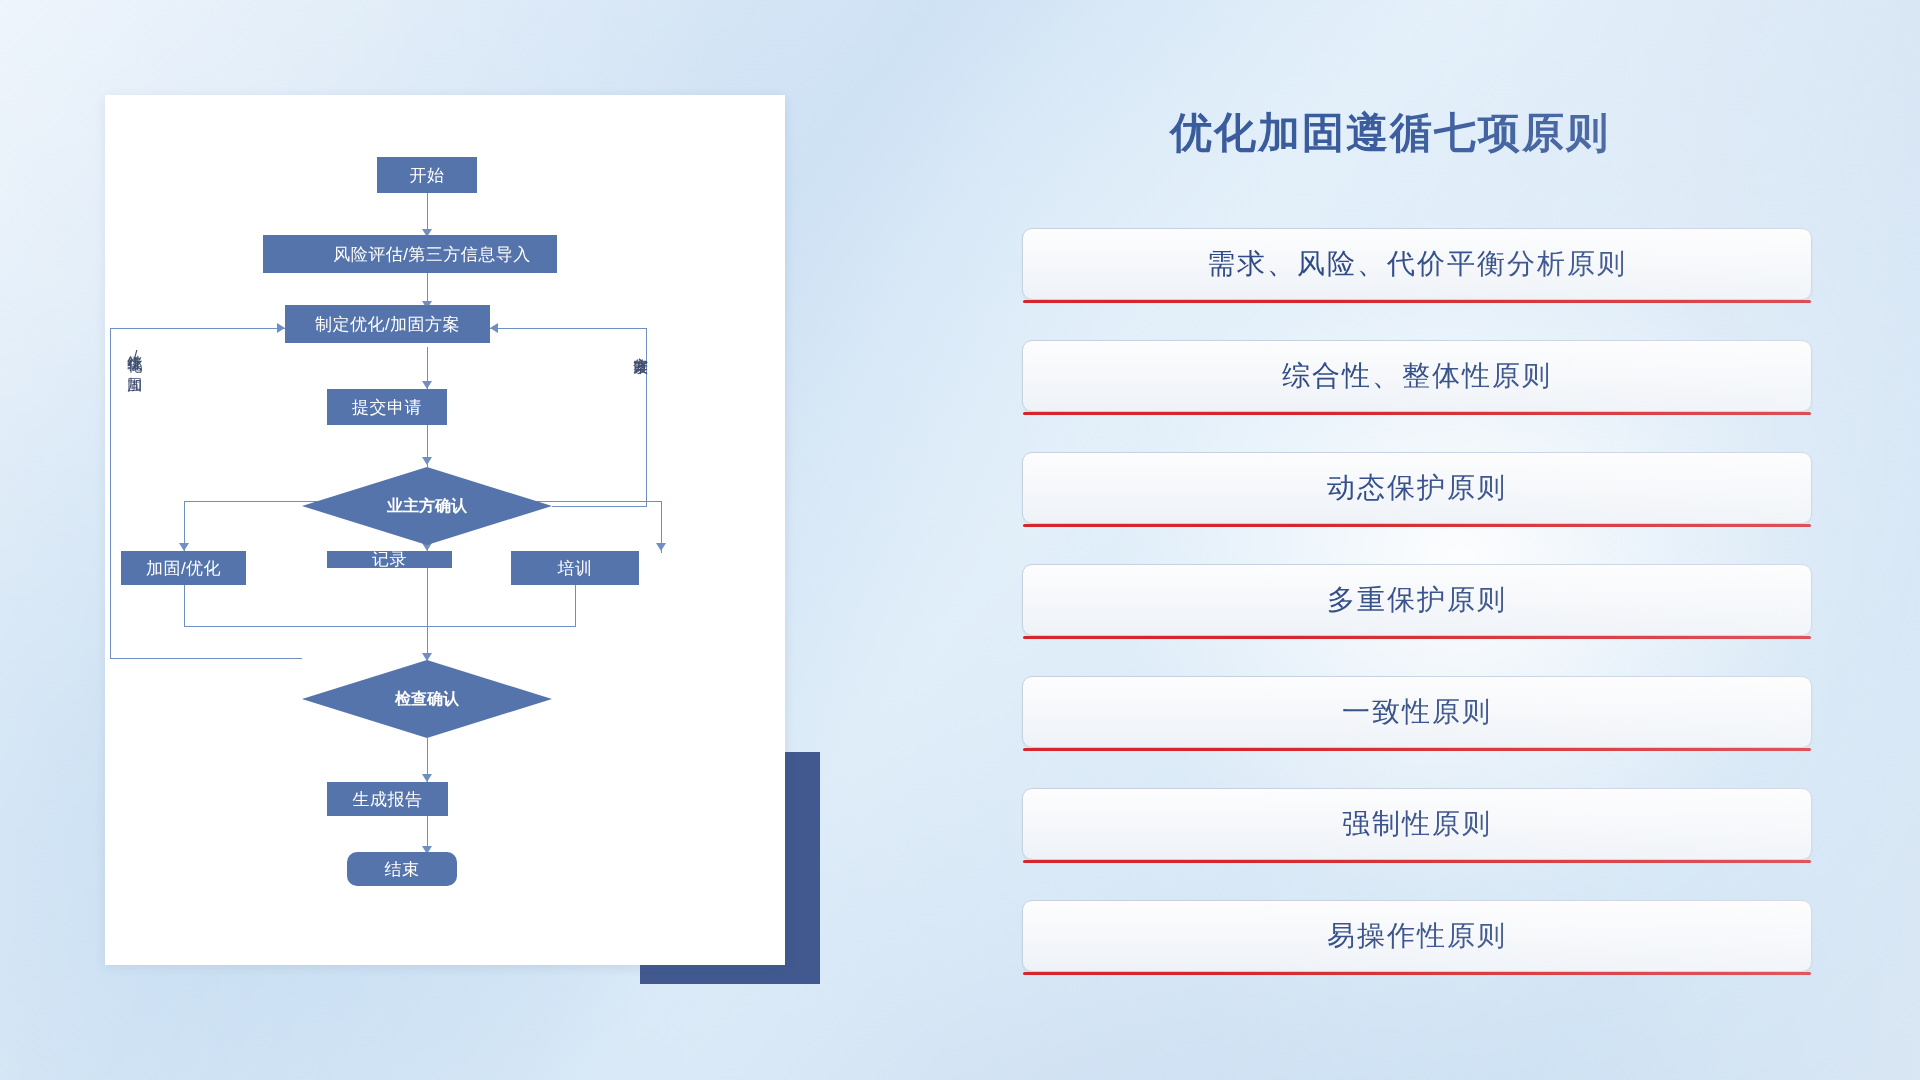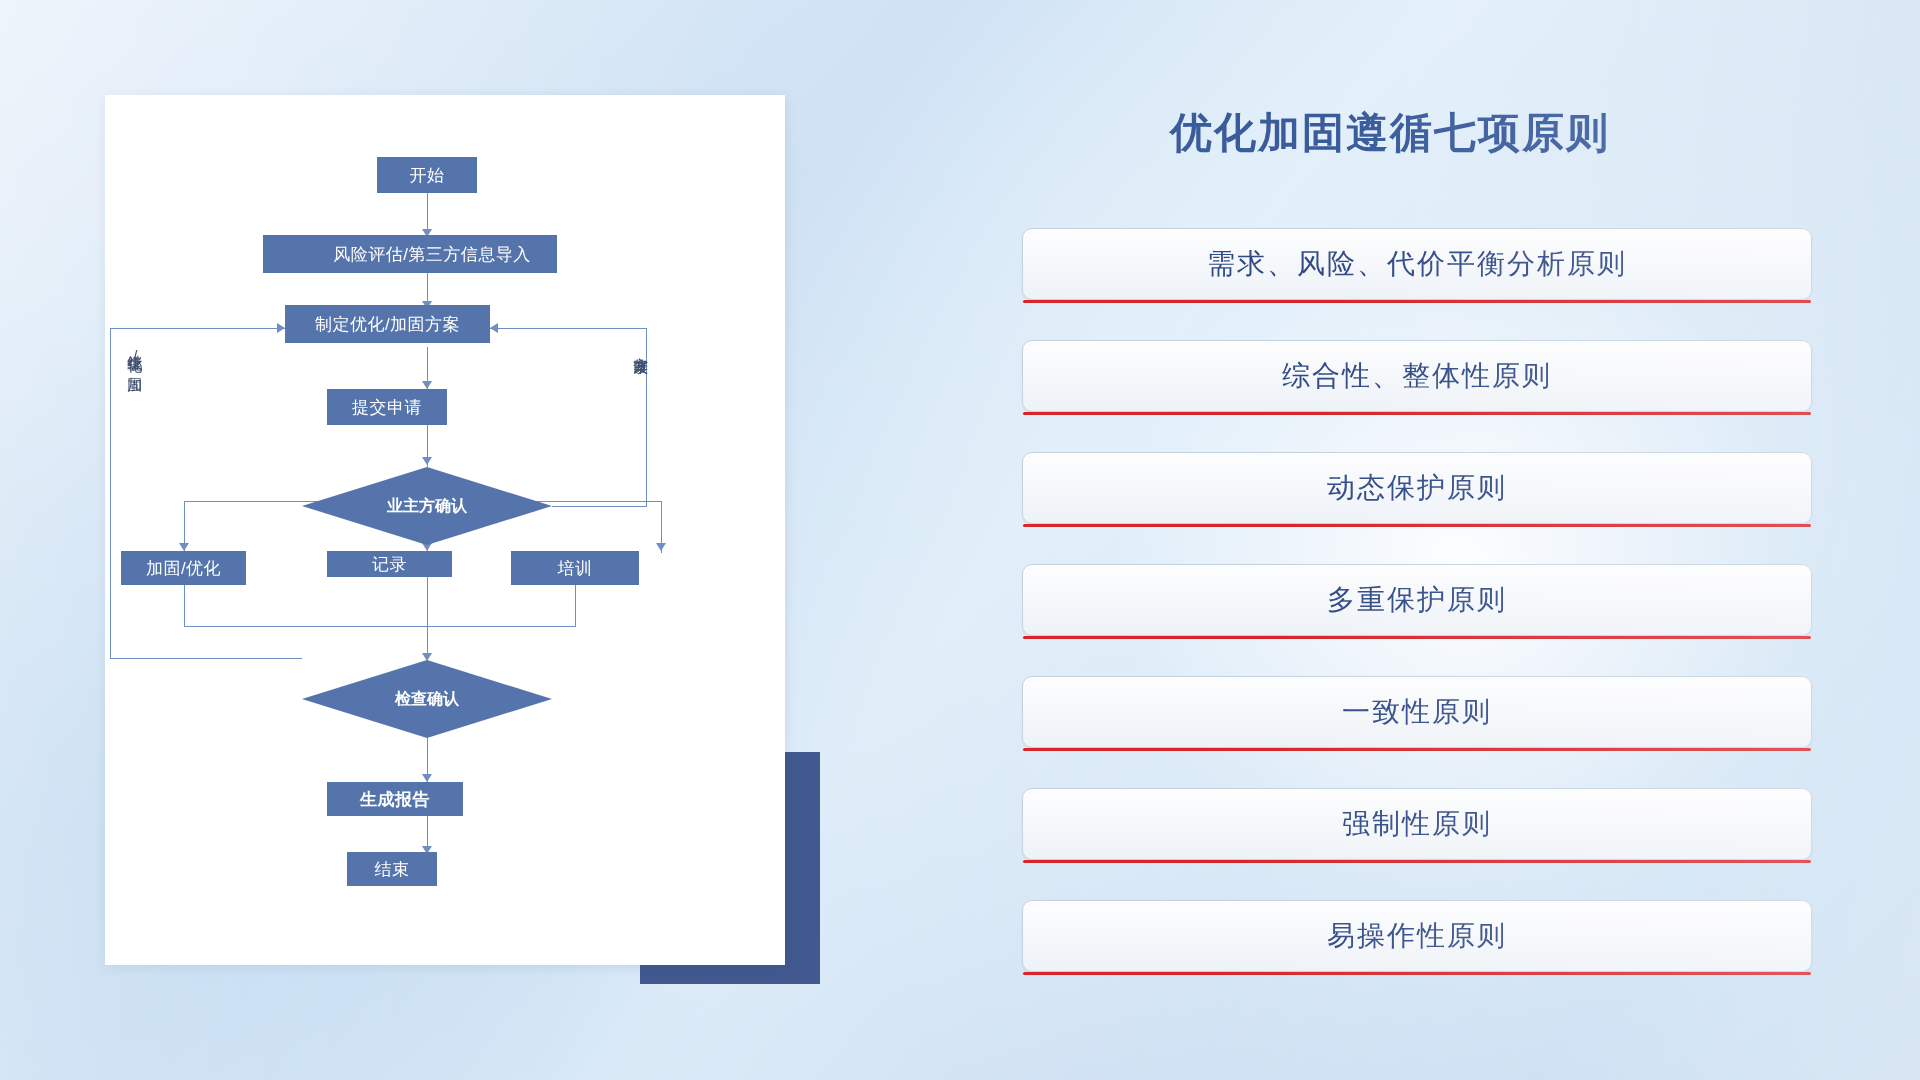--- a/index.html
+++ b/index.html
@@ -252,21 +252,21 @@
       <div class="vline" style="left:79px; top:406px; height:52px;"></div>
       <div class="vline" style="left:322px; top:406px; height:52px;"></div>
       <div class="vline" style="left:556px; top:406px; height:52px;"></div>
       <div class="arrow-down" style="left:74px; top:448px;"></div>
       <div class="arrow-down" style="left:317px; top:448px;"></div>
       <div class="arrow-down" style="left:551px; top:448px;"></div>
 
       <div class="node" style="left:16px; top:456px; width:125px; height:34px;">
         <span>加固/优化</span>
       </div>
-      <div class="node" style="left:222px; top:456px; width:125px; height:26px;">
+      <div class="node" style="left:222px; top:456px; width:125px; height:17px;">
         <span>记录</span>
       </div>
       <div class="node" style="left:406px; top:456px; width:128px; height:34px;">
         <span>培训</span>
       </div>
 
       <div class="vline" style="left:79px; top:490px; height:42px;"></div>
       <div class="vline" style="left:470px; top:490px; height:42px;"></div>
       <div class="hline" style="left:79px; top:531px; width:392px;"></div>
       <div class="vline" style="left:322px; top:490px; height:79px;"></div>
@@ -275,28 +275,28 @@
       <div class="diamond-wrap" style="left:197px; top:565px; width:250px; height:78px;">
         <div class="dshape"></div>
         <div class="dlabel">检查确认</div>
       </div>
 
       <div class="hline" style="left:5px; top:563px; width:192px;"></div>
 
       <div class="vline" style="left:322px; top:643px; height:46px;"></div>
       <div class="arrow-down" style="left:317px; top:679px;"></div>
 
-      <div class="node" style="left:222px; top:687px; width:136px; height:34px;font-weight:bold;">
+      <div class="node" style="left:222px; top:687px; width:121px; height:34px;">
         <span>生成报告</span>
       </div>
 
       <div class="vline" style="left:322px; top:721px; height:38px;"></div>
       <div class="arrow-down" style="left:317px; top:751px;"></div>
 
-      <div class="node" style="left:242px; top:757px; width:90px; height:34px;">
+      <div class="node" style="left:242px; top:757px; width:110px; height:34px;border-radius:10px;">
         <span>结束</span>
       </div>
 
     </div>
   </div>
 
   <div class="right-title">优化加固遵循七项原则</div>
 
   <div class="principles">
     <div class="pill">

